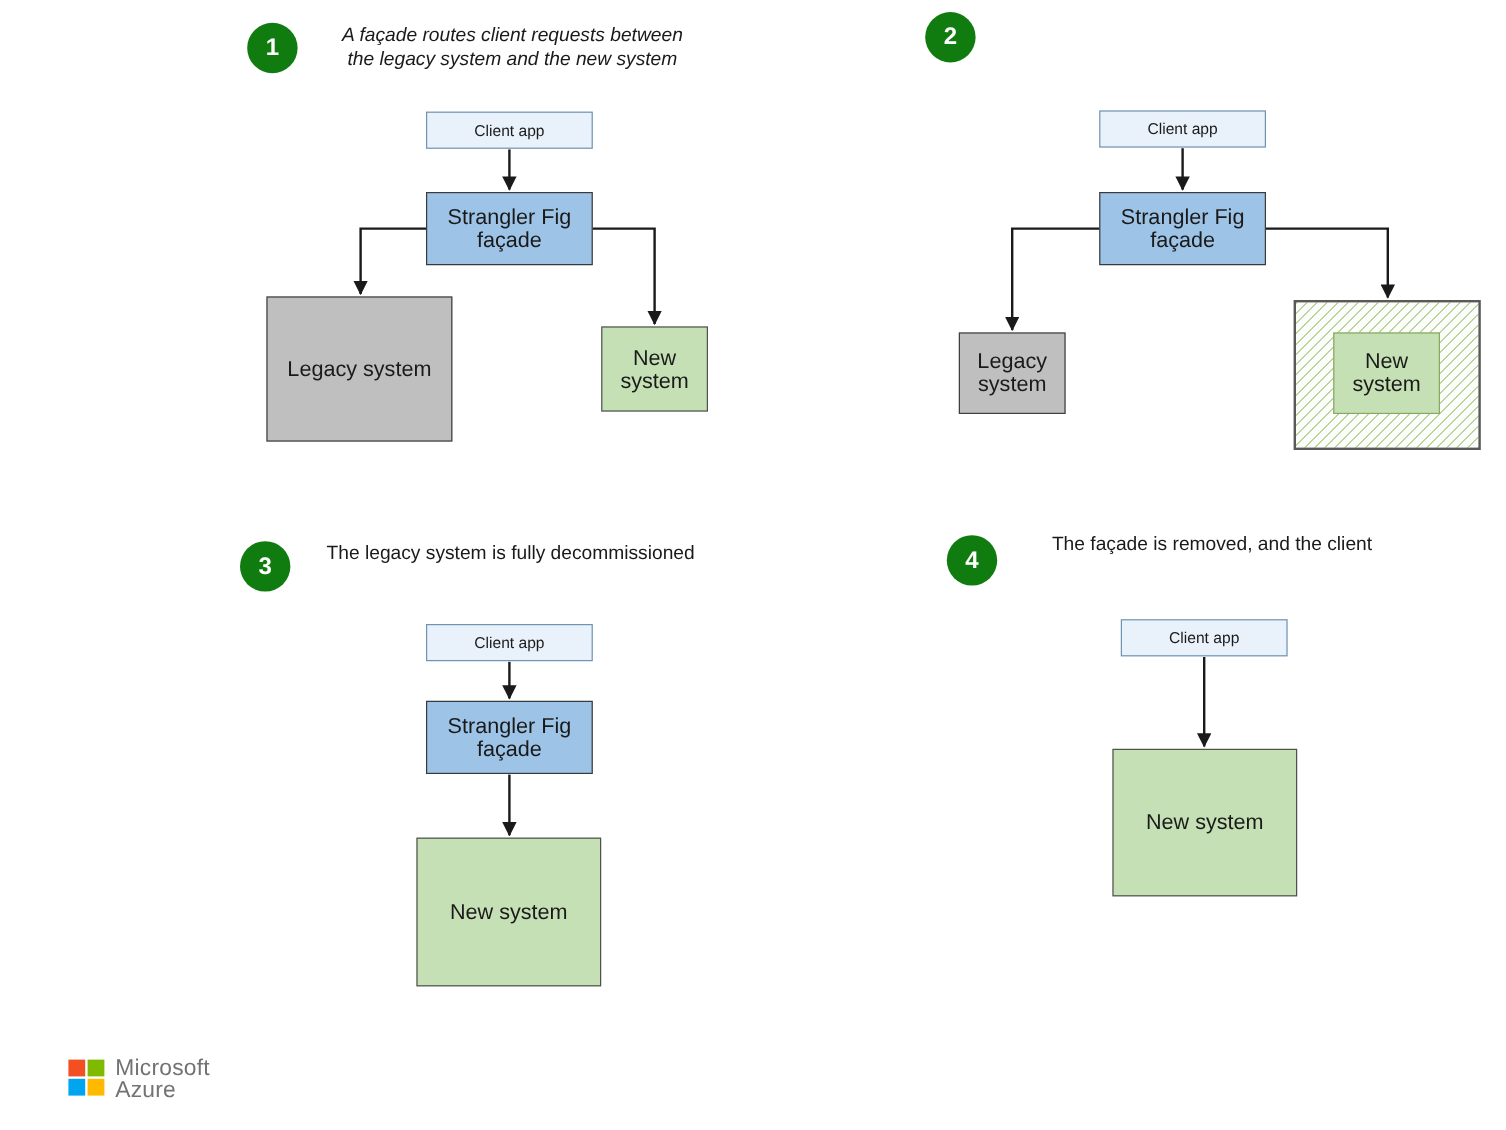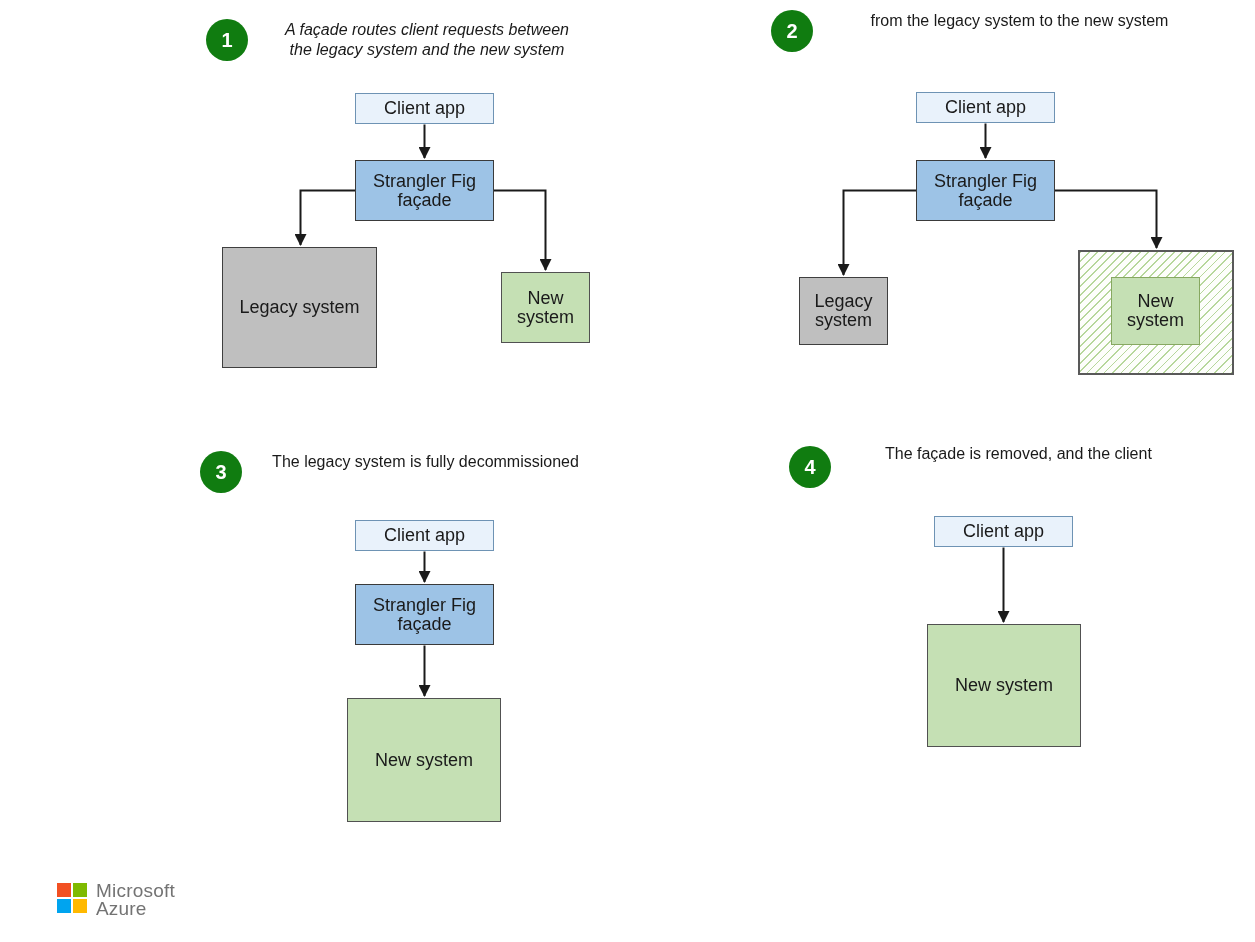--- a/index.html
+++ b/index.html
@@ -28,21 +28,21 @@
     z-index: 2;
     box-sizing: border-box;
     display: flex;
     align-items: center;
     justify-content: center;
     text-align: center;
     font-size: 18px;
     line-height: 19px;
     padding: 2px 6px;
   }
-  .client  { background: var(--client_fill, #e9f2fb); border: 1px solid var(--client_border, #6e93b4); font-size: 18px; }
+  .client  { background: var(--client_fill, #e9f2fb); border: 1px solid var(--client_border, #6e93b4); font-size: 13px; }
   .facade  { background: var(--facade_fill, #9dc3e6); border: 1.5px solid var(--facade_border, #3a3a3a); }
   .legacy  { background: var(--legacy_fill, #bfbfbf); border: 1.5px solid var(--legacy_border, #3f3f3f); }
   .newsys  { background: var(--new_fill, #c5e0b4);  border: 1.5px solid var(--new_border, #515151); }
   .newsys-inner { background: var(--new_fill, #c5e0b4); border: 1.5px solid var(--new_inner_border, #87a861); }
   .hatch {
     position: absolute;
     z-index: 2;
     box-sizing: border-box;
     border: 2px solid var(--hatch_border, #595959);
     background-color: #fdfefb;
@@ -68,21 +68,21 @@
     justify-content: center;
   }
   .caption {
     position: absolute;
     z-index: 3;
     font-size: 16px;
     line-height: 19.5px;
     color: var(--text, #1a1a1a);
   }
   .caption.center { text-align: center; }
-  .caption.left   { text-align: left; margin-left: 30px; }
+  .caption.left   { text-align: center; }
   .caption div { white-space: nowrap; }
   .brand {
     position: absolute;
     z-index: 3;
     left: 57px; top: 869px;
     display: flex;
     align-items: flex-start;
     margin-top: 13px;
   }
   .ms-squares {
@@ -134,21 +134,20 @@
   <div class="badge" style="left:206px; top:19px;">1</div>
   <div class="badge" style="left:771px; top:10px;">2</div>
   <div class="badge" style="left:200px; top:451px;">3</div>
   <div class="badge" style="left:789px; top:446px;">4</div>
 
   <div class="caption center" style="left:237px; top:20px; width:380px;font-style:italic;">
     <div>A façade routes client requests between</div>
     <div>the legacy system and the new system</div>
   </div>
   <div class="caption center" style="left:829px; top:11px; width:381px;">
-    <div>from the legacy system to the new system</div>
   </div>
   <div class="caption center" style="left:235px; top:452px; width:381px;">
     <div>The legacy system is fully decommissioned</div>
   </div>
   <div class="caption left" style="left:855px; top:444px; width:310px;">
     <div>The façade is removed, and the client</div>
   </div>
 
   <div class="node client" style="left:355px; top:93px; width:139px; height:31px;">
     <span>Client app</span>

